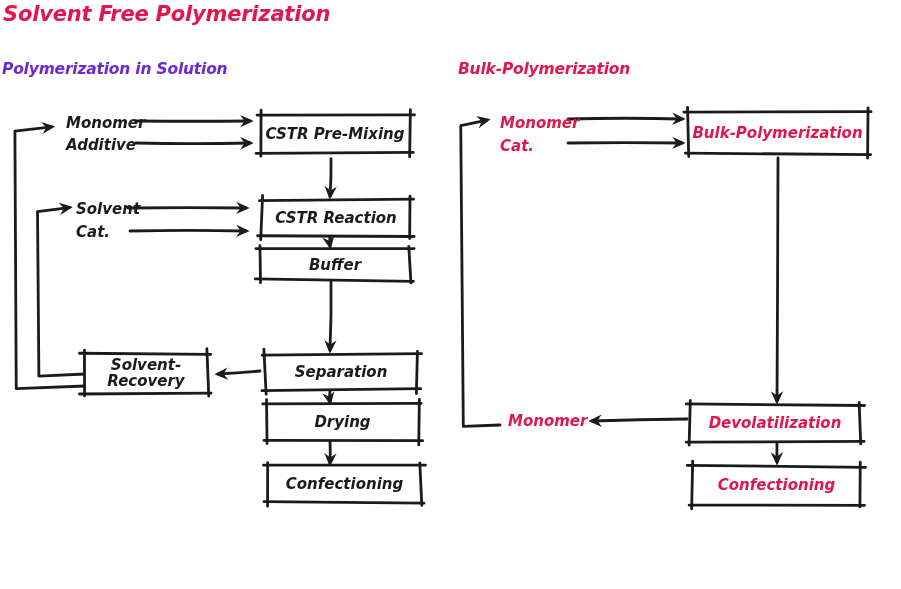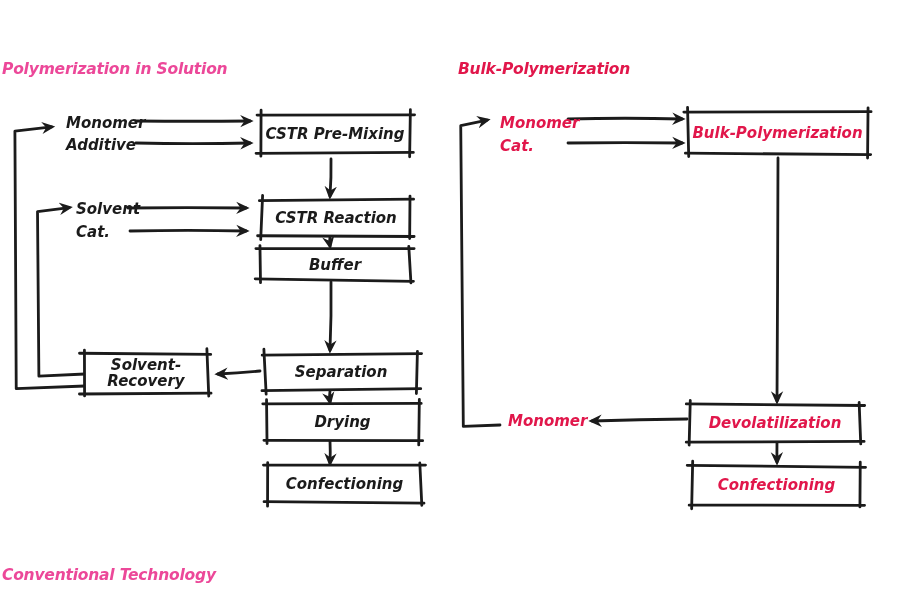--- a/index.html
+++ b/index.html
@@ -4,21 +4,21 @@
 <style>
   html,body{margin:0;padding:0;background:#fff;}
   .stage{
     position:relative;width:901px;height:589px;background:#ffffff;overflow:hidden;
     font-family:"DejaVu Sans", sans-serif;
   }
   .stage svg{position:absolute;left:0;top:0;}
   .txt{position:absolute;white-space:nowrap;font-style:italic;font-weight:700;letter-spacing:-0.2px;}
   .title{font-size:21px;}
   .hdr{font-size:15.5px;}
-  .ink{color:#ec4899;}
+  .ink{color:#6d28d9;}
   .accent{color:#e1174b;}
 </style>
 </head>
 <body>
 
 <div class="stage">
   <svg id="canvas" width="901" height="589" viewBox="0 0 901 589">
       <defs>
         <marker id="ah" viewBox="0 0 10 10" refX="7" refY="5" markerWidth="5" markerHeight="5" orient="auto">
           <path d="M0,0.6 L9.6,5 L0,9.4 L3.1,5 Z" fill="#1b1b1b"></path>
@@ -124,20 +124,20 @@
       </g>
       <text x="66" y="128" fill="#1b1b1b" font-size="15" font-weight="700" font-style="italic">Monomer</text>
       <text x="66" y="150" fill="#1b1b1b" font-size="15" font-weight="700" font-style="italic">Additive</text>
       <text x="76" y="214" fill="#1b1b1b" font-size="15" font-weight="700" font-style="italic">Solvent</text>
       <text x="76" y="237" fill="#1b1b1b" font-size="15" font-weight="700" font-style="italic">Cat.</text>
       <text x="500" y="128" fill="#e1174b" font-size="15" font-weight="700" font-style="italic">Monomer</text>
       <text x="500" y="151" fill="#e1174b" font-size="15" font-weight="700" font-style="italic">Cat.</text>
       <text x="508" y="426" fill="#e1174b" font-size="15" font-weight="700" font-style="italic">Monomer</text>
     </svg>
 
+  <div class="txt title accent" style="left:3px;top:2px">Solvent Free Polymerization</div>
 
   <div class="txt hdr ink" style="left:2px;top:60px">Polymerization in Solution</div>
 
   <div class="txt hdr accent" style="left:458px;top:60px">Bulk-Polymerization</div>
 
-  <div class="txt hdr ink" style="left:2px;top:566px">Conventional Technology</div>
 
 </div>
 
 </body></html>

